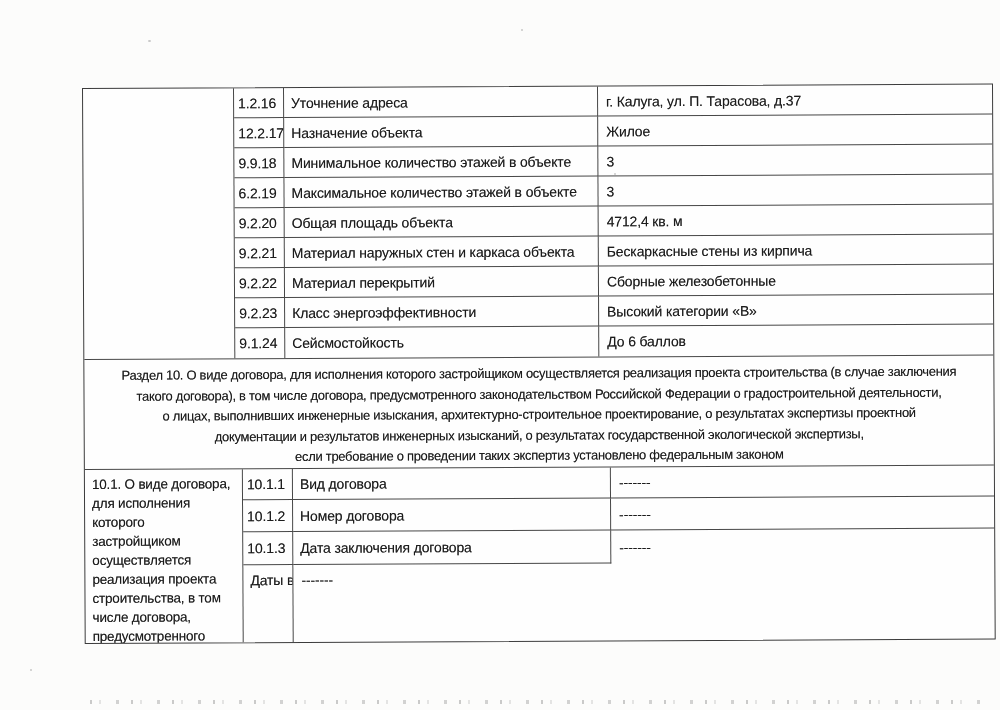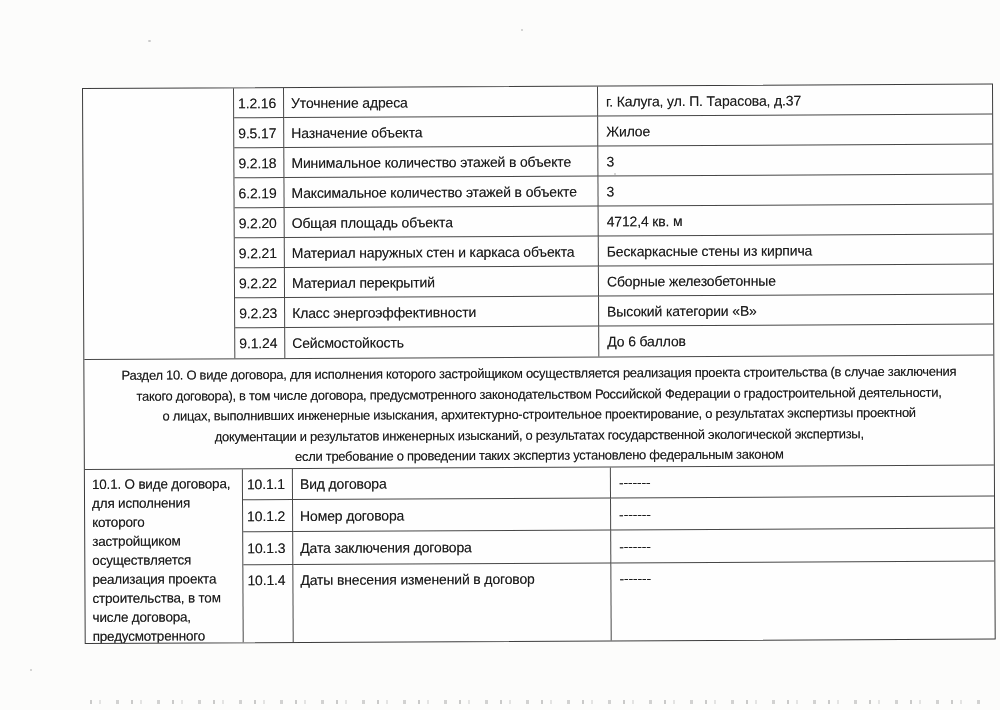--- a/index.html
+++ b/index.html
@@ -116,25 +116,25 @@
 
 <div class="doc">
 
   <div class="upper">
     <div class="c span-cell"></div>
 
     <div class="c num">1.2.16</div>
     <div class="c lbl">Уточнение адреса</div>
     <div class="c val">г. Калуга, ул. П. Тарасова, д.37</div>
 
-    <div class="c num">9.5.17</div>
+    <div class="c num">12.2.17</div>
     <div class="c lbl">Назначение объекта</div>
     <div class="c val">Жилое</div>
 
-    <div class="c num">9.2.18</div>
+    <div class="c num">9.9.18</div>
     <div class="c lbl">Минимальное количество этажей в объекте</div>
     <div class="c val">3</div>
 
     <div class="c num">6.2.19</div>
     <div class="c lbl">Максимальное количество этажей в объекте</div>
     <div class="c val">3</div>
 
     <div class="c num">9.2.20</div>
     <div class="c lbl">Общая площадь объекта</div>
     <div class="c val">4712,4 кв. м</div>
@@ -172,21 +172,20 @@
     <div class="c val">-------</div>
 
     <div class="c num">10.1.2</div>
     <div class="c lbl">Номер договора</div>
     <div class="c val">-------</div>
 
     <div class="c num">10.1.3</div>
     <div class="c lbl">Дата заключения договора</div>
     <div class="c val">-------</div>
 
-    <div class="c num top">10.1.4</div>
     <div class="c lbl top">Даты внесения изменений в договор</div>
     <div class="c val top">-------</div>
   </div>
 
 </div>
 
 <div class="speck" style="left:148px; top:40px; width:3px; height:2px;"></div>
 <div class="speck" style="left:521px; top:29px; width:2px; height:2px;"></div>
 <div class="speck" style="left:614px; top:173px; width:2px; height:2px;"></div>
 <div class="speck" style="left:30px; top:669px; width:2px; height:2px;"></div>

